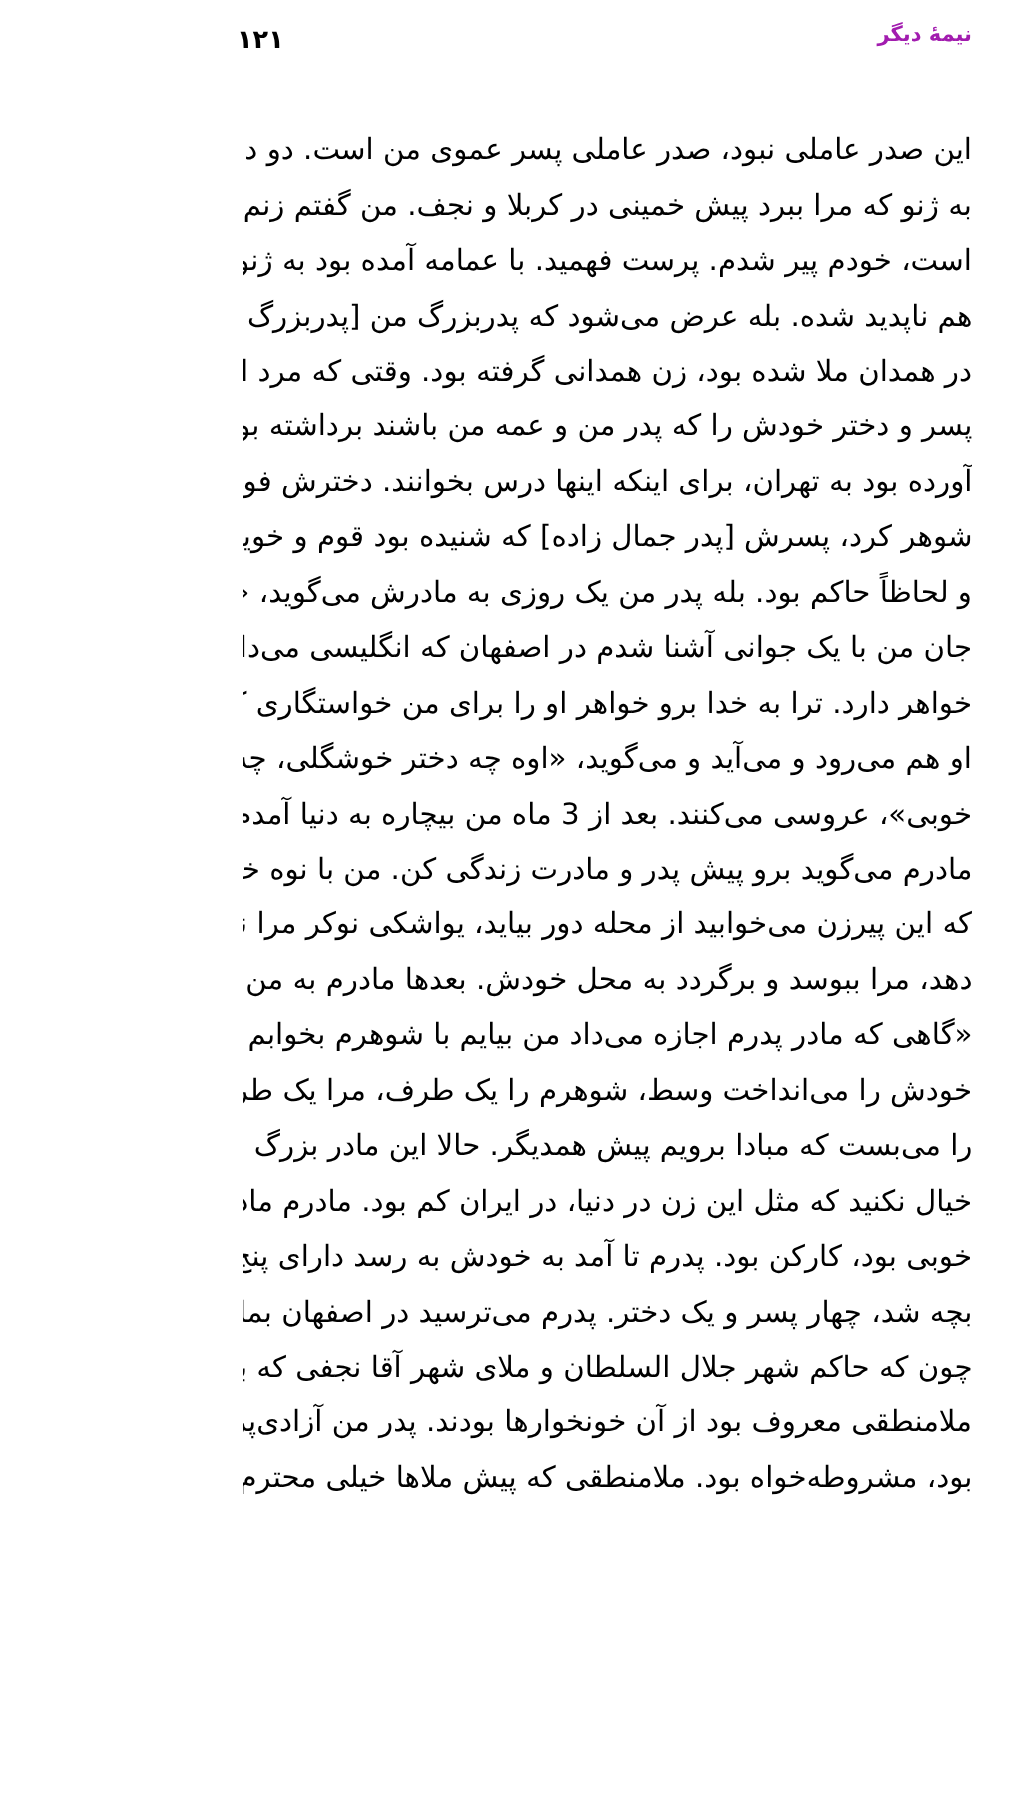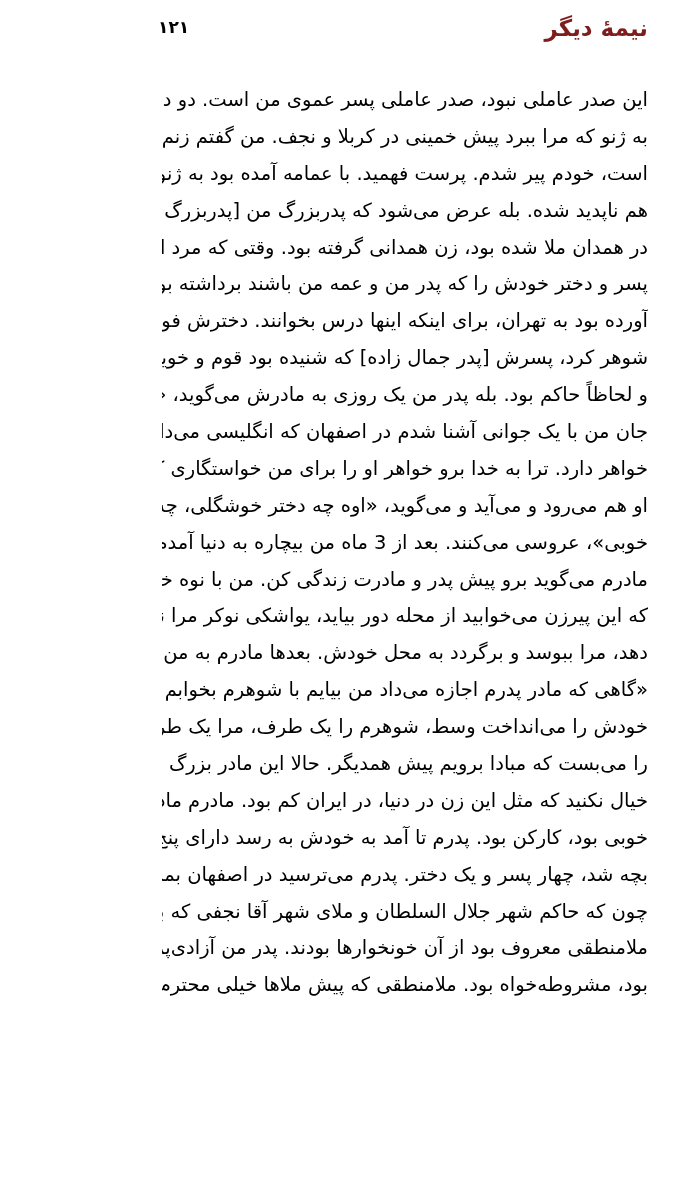--- a/index.html
+++ b/index.html
@@ -14,23 +14,23 @@
     background: #ffffff;
     color: #000000;
     font-family: "DejaVu Sans", sans-serif;
     direction: rtl;
     overflow: hidden;
   }
   .running-header-title {
     position: absolute;
     top: 15px;
     right: 31px;
-    font-size: 23px;
+    font-size: 14px;
     font-weight: bold;
-    color: #7f1d1d;
+    color: #a21caf;
     white-space: nowrap;
   }
   .page-number {
     position: absolute;
     top: 17px;
     left: 28px;
     font-size: 17px;
     font-weight: bold;
     letter-spacing: 3px;
     color: #000000;

